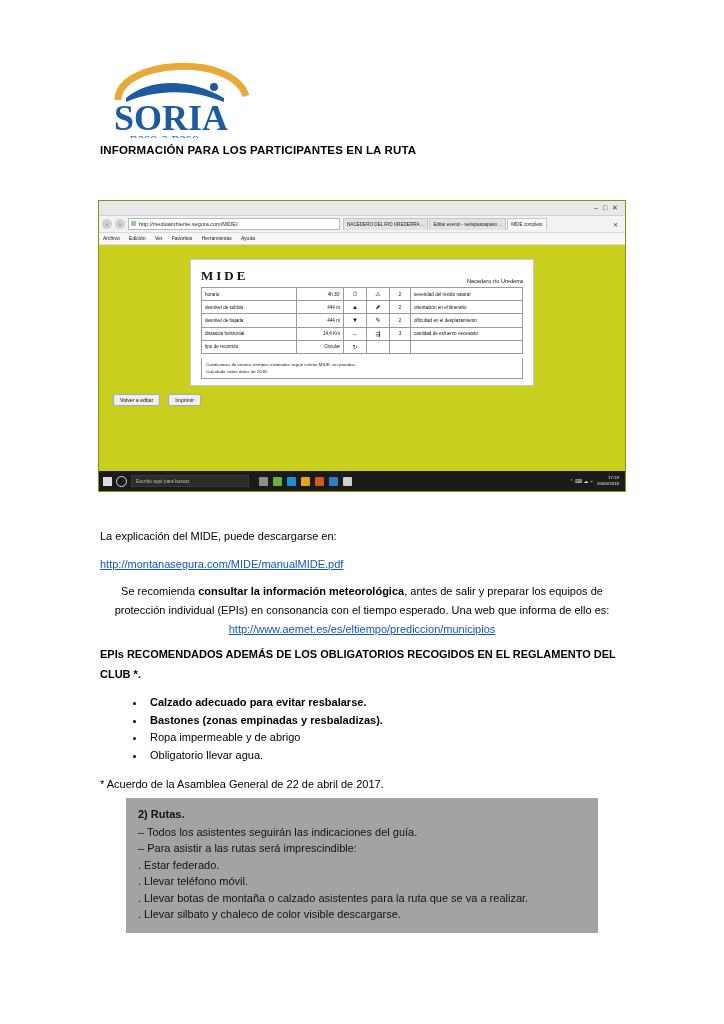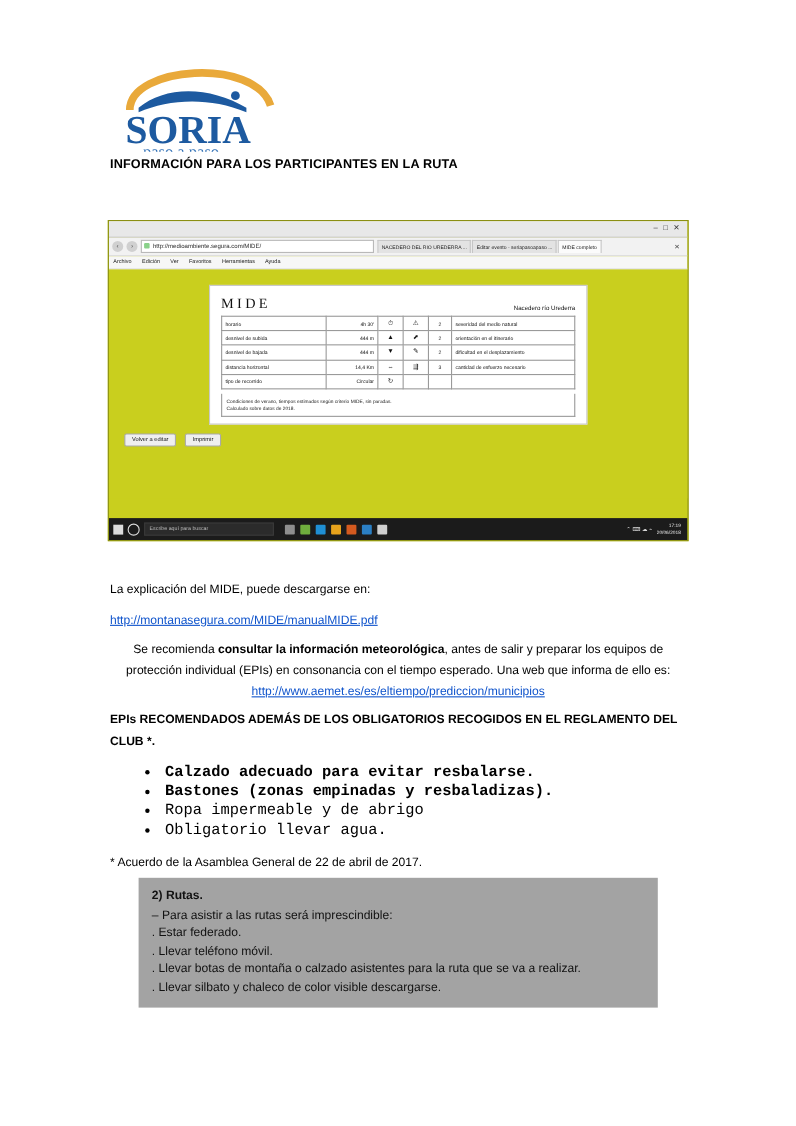--- a/index.html
+++ b/index.html
@@ -163,21 +163,21 @@
     box-sizing: border-box;
   }
   .mide-top {
     display: flex;
     justify-content: space-between;
     align-items: flex-end;
     padding-bottom: 3px;
   }
   .mide-logo {
     font-size: 13px;
-    font-weight: normal;
+    font-weight: bold;
     letter-spacing: 3px;
     color: #111;
     font-family: "Liberation Serif", serif;
     text-align: right;
   }
   .mide-route {
     font-size: 5.6px;
     color: #111;
   }
   table.mide-table {
@@ -309,23 +309,22 @@
     top: 644px;
     font-weight: bold;
     line-height: 20px;
   }
   ul.epi-list {
     position: absolute;
     left: 118px;
     top: 694px;
     margin: 0;
     padding-left: 28px;
-    font-size: 14px;
+    font-size: 11px;
     line-height: 17.5px;
-    font-family: Liberation Mono, monospace;
   }
   ul.epi-list li { padding-left: 4px; }
   ul.epi-list li.bold { font-weight: bold; }
   .t-acuerdo { top: 776px; }
 
   
   .quote-box {
     position: absolute;
     left: 126px;
     top: 798px;
@@ -487,20 +486,21 @@
     <li class="bold">Calzado adecuado para evitar resbalarse.</li>
     <li class="bold">Bastones (zonas empinadas y resbaladizas).</li>
     <li>Ropa impermeable y de abrigo</li>
     <li>Obligatorio llevar agua.</li>
   </ul>
 
   <div class="body-text t-acuerdo">* Acuerdo de la Asamblea General de 22 de abril de 2017.</div>
 
   <div class="quote-box">
     <div class="qtitle">2) Rutas.</div>
+    <div>– Todos los asistentes seguirán las indicaciones del guía.</div>
     <div>– Para asistir a las rutas será imprescindible:</div>
     <div>. Estar federado.</div>
     <div>. Llevar teléfono móvil.</div>
     <div>. Llevar botas de montaña o calzado asistentes para la ruta que se va a realizar.</div>
     <div>. Llevar silbato y chaleco de color visible descargarse.</div>
   </div>
 
 </div>
 
 </body></html>

